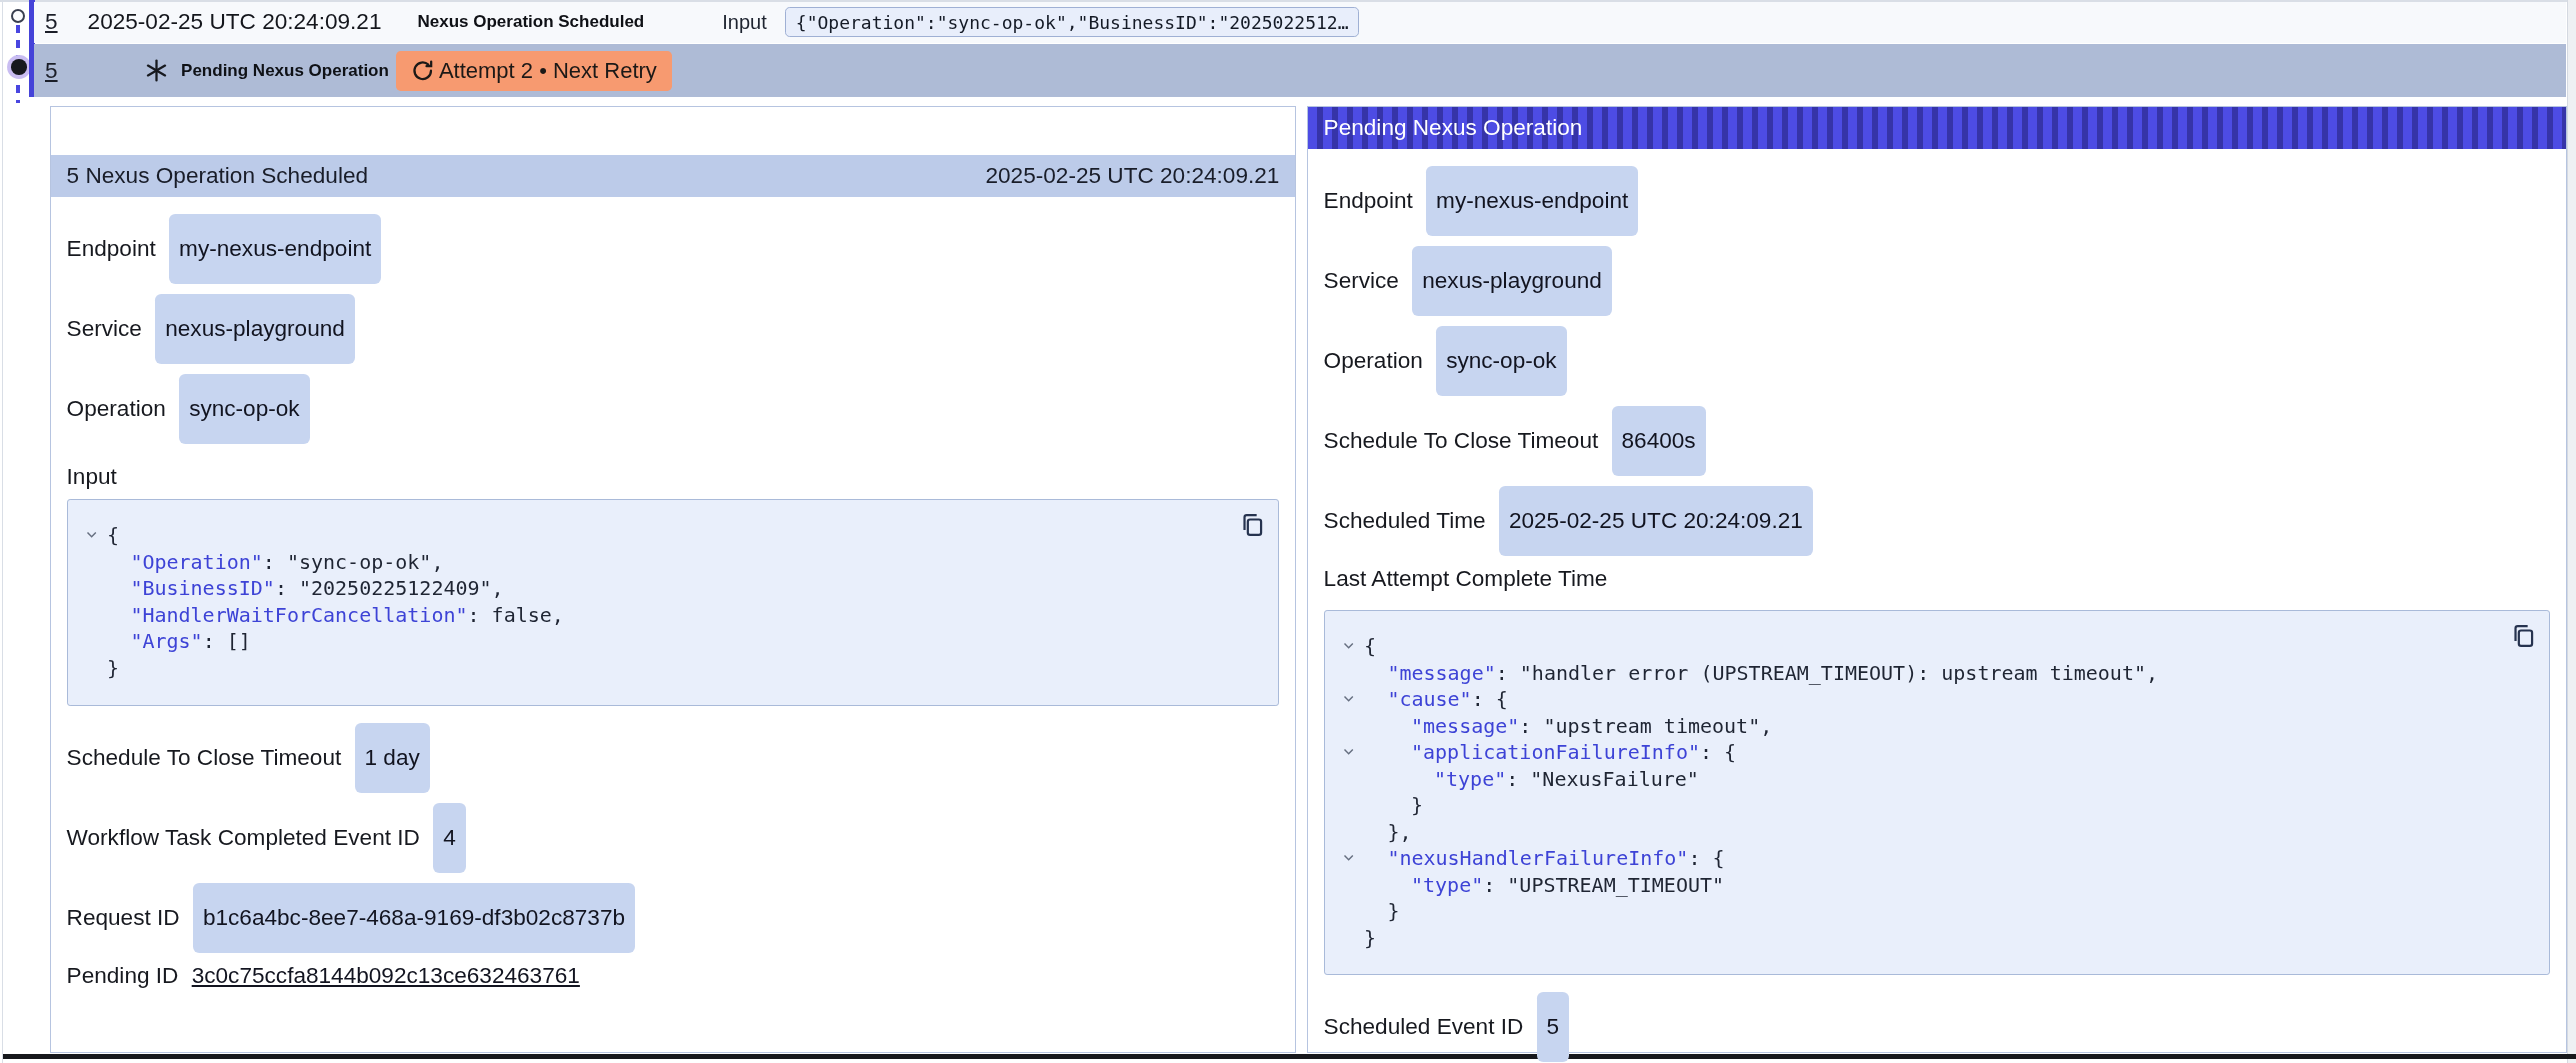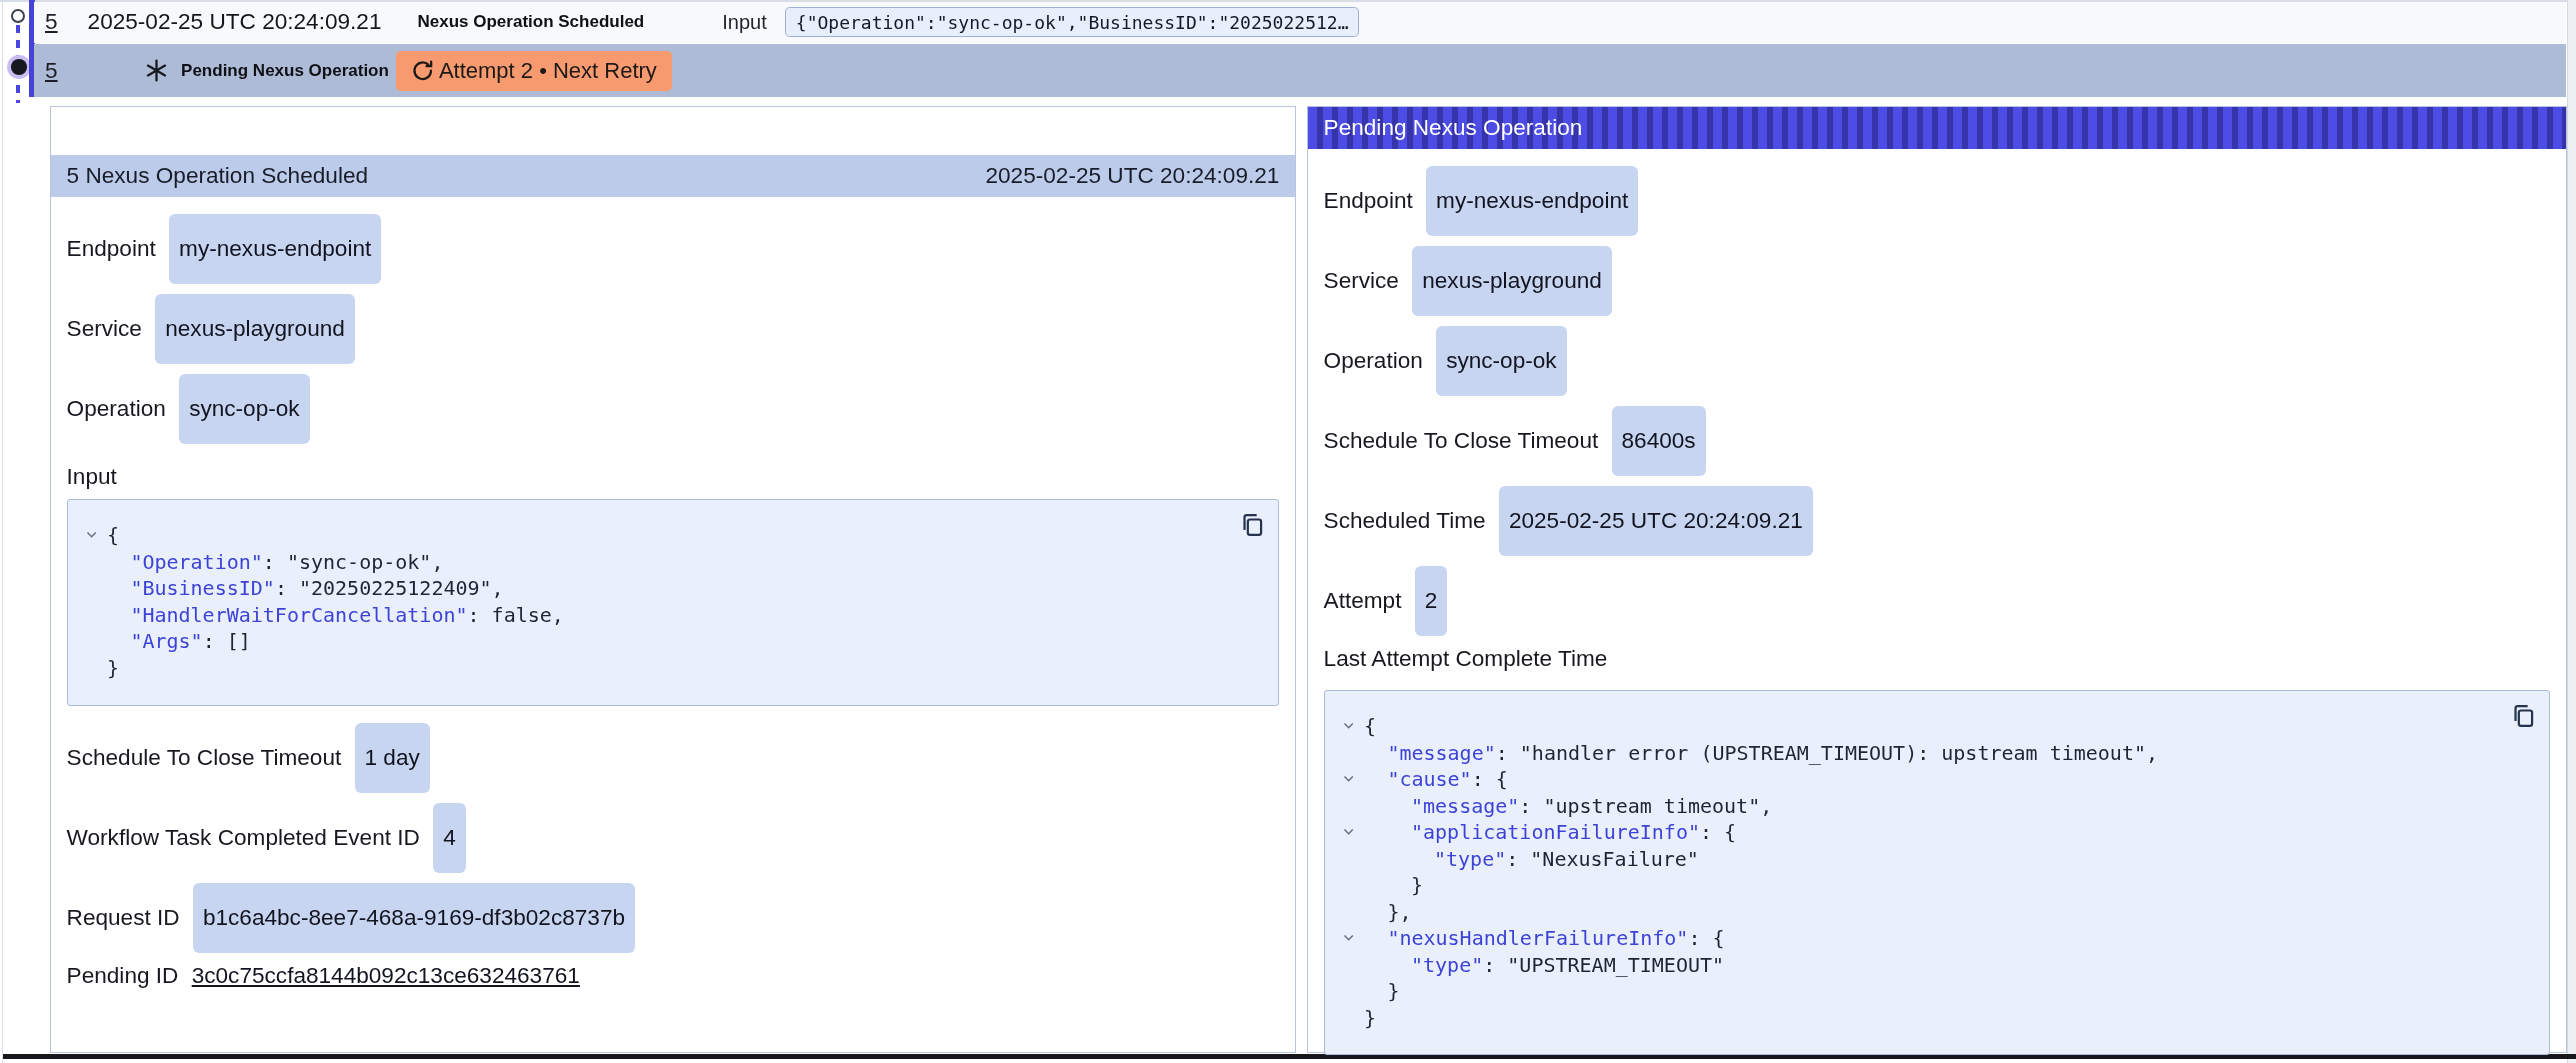--- a/index.html
+++ b/index.html
@@ -236,26 +236,20 @@
           </span>
         </div>
         <div class="frow">
           <span class="finner">
             <span class="flabel">Scheduled Time</span>
             <span class="badge">2025-02-25 UTC 20:24:09.21</span>
           </span>
         </div>
         <div class="frow">
           <span class="finner">
-            <span class="flabel">Attempt</span>
-            <span class="badge">2</span>
-          </span>
-        </div>
-        <div class="frow">
-          <span class="finner">
             <span class="flabel">Last Attempt Complete Time</span>
           </span>
         </div>
       </div>
     <div class="jbox">
       <button class="copy-btn" title="">
         <svg width="26.5" height="28" viewBox="0 0 24 24" fill="none" stroke="#26334f" stroke-width="2">
           <rect x="8" y="7" width="12" height="14" rx="2"></rect>
           <path d="M5 16.5 V5 a2 2 0 0 1 2-2 h9"></path>
         </svg>

